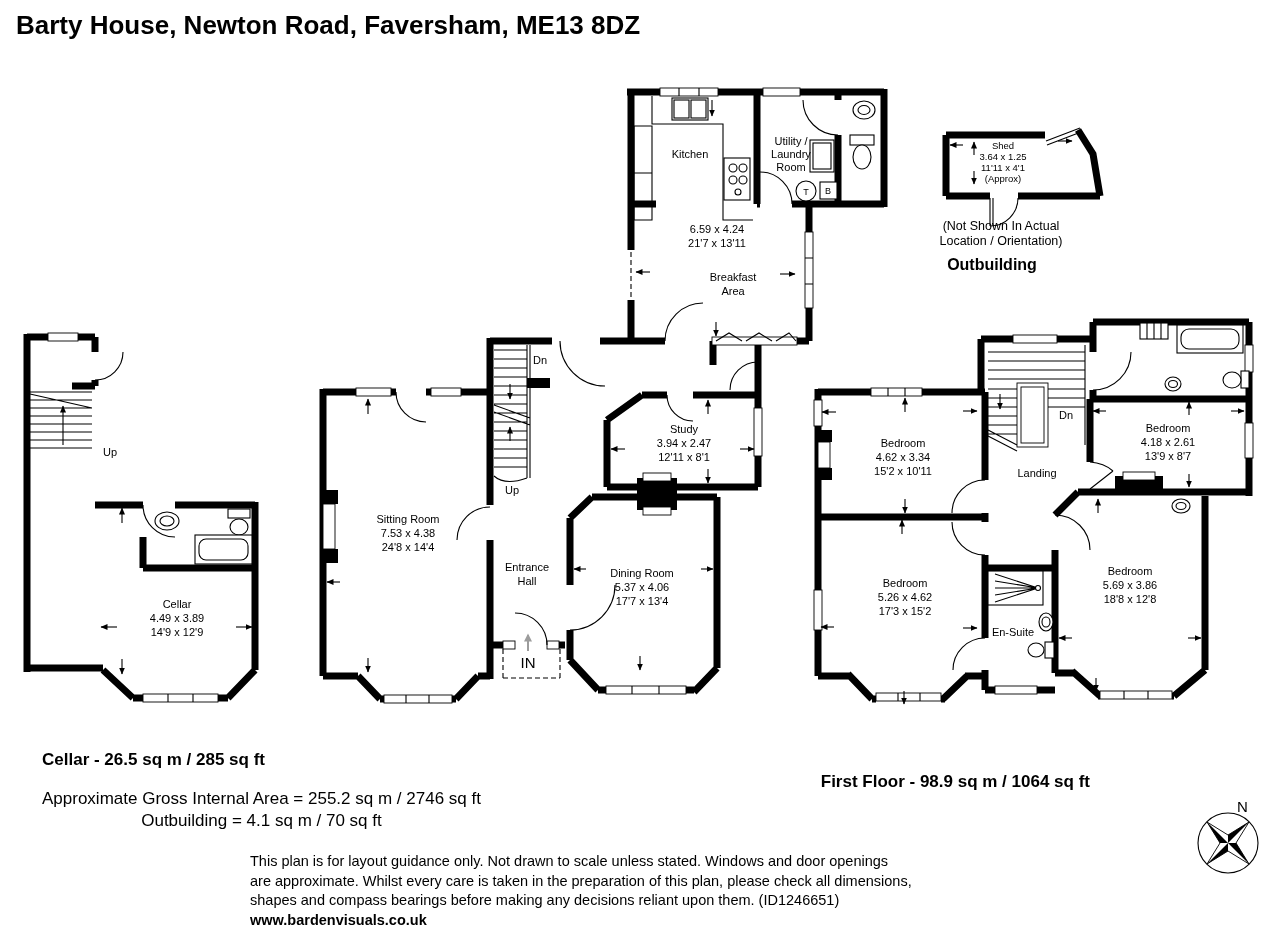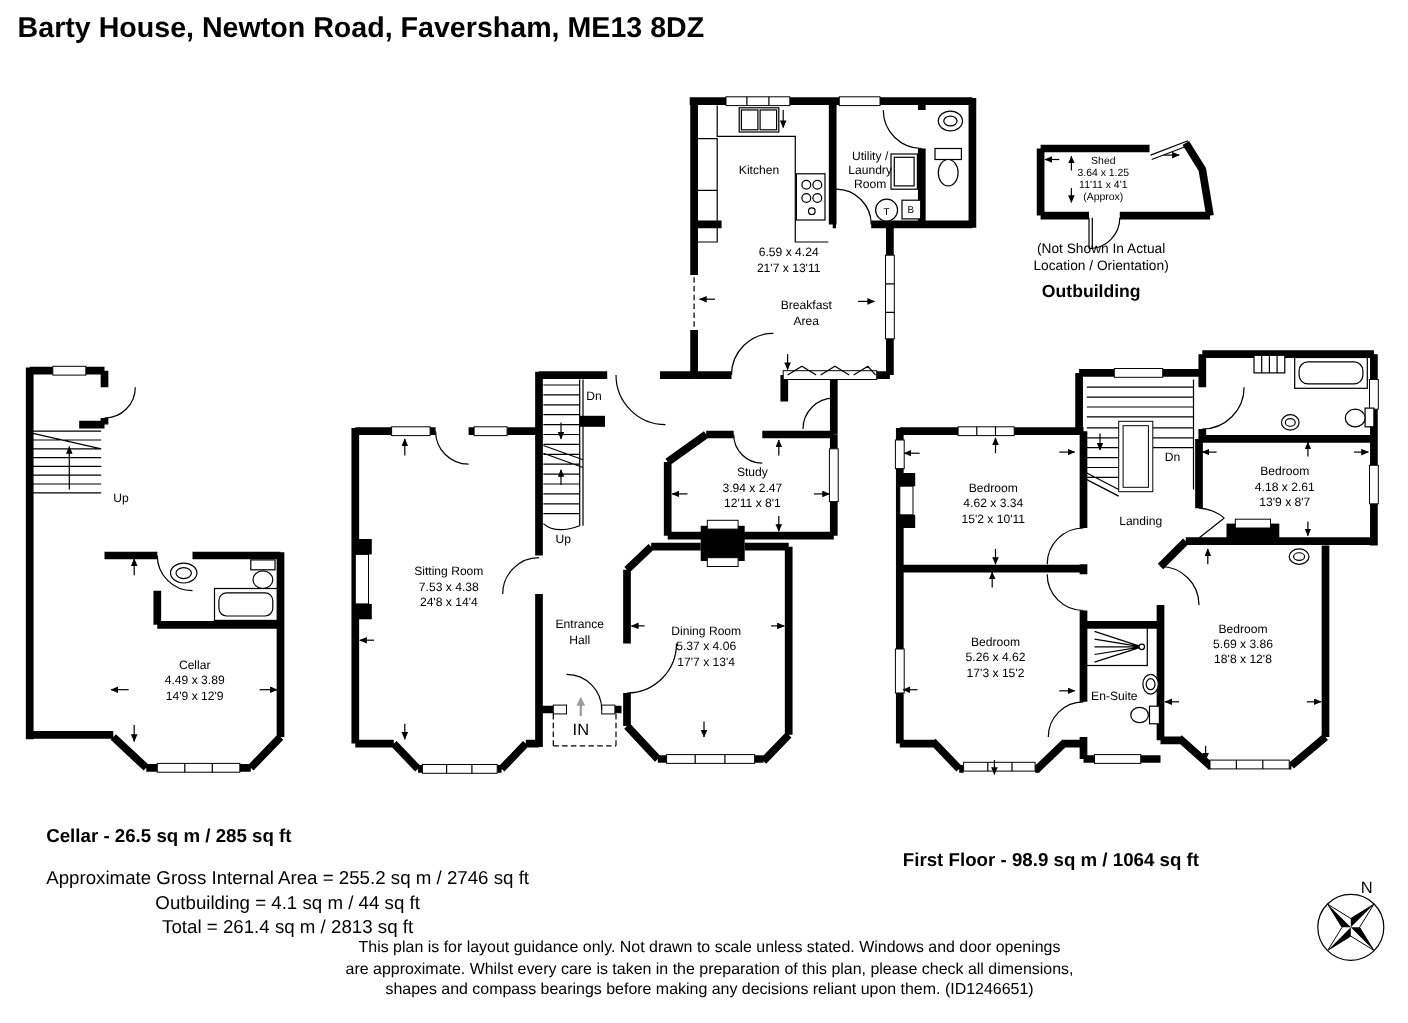--- a/index.html
+++ b/index.html
@@ -6,21 +6,21 @@
   #page{position:relative;width:1280px;height:930px;background:#fff;overflow:hidden;
         font-family:"Liberation Sans",sans-serif;color:#000;}
   #plan-svg{position:absolute;left:0;top:0;}
   .abs{position:absolute;text-align:center;}
   #title{left:16px;top:10px;font-size:26px;font-weight:bold;letter-spacing:0px;}
   .floor-label{top:750px;font-size:17px;font-weight:bold;text-align:right;}
   #cellar-label{left:15px;width:250px;}
   #ground-label{left:306px;width:335px;}
   #first-label{left:790px;width:300px;margin-top:22px;}
   #summary{left:18px;top:788px;font-size:17px;line-height:22px;margin-left:24px;}
-  #disclaimer{left:250px;top:852px;width:790px;font-size:14.5px;line-height:19.5px;text-align:center;}
+  #disclaimer{left:250px;top:852px;width:790px;font-size:14.5px;line-height:19.5px;text-align:left;}
   #disclaimer .bold{font-weight:bold;}
   
   .wall{fill:none;stroke:#000;stroke-width:7;}
   .thin{fill:none;stroke:#000;stroke-width:1.1;}
   .fix{fill:#fff;stroke:#000;stroke-width:1.1;}
   .win{fill:#fff;stroke:#000;stroke-width:0.9;}
   .blk{fill:#000;stroke:none;}
   .wht{fill:#fff;stroke:#000;stroke-width:0.9;}
   .dash{fill:none;stroke:#000;stroke-width:1.1;stroke-dasharray:5 3;}
   .arr{fill:none;stroke:#000;stroke-width:1.1;marker-end:url(#ah);}
@@ -384,22 +384,22 @@
     </g>
   </svg>
 
   <div id="title" class="abs">Barty House, Newton Road, Faversham, ME13 8DZ</div>
 
   <div id="cellar-label" class="abs floor-label">Cellar - 26.5 sq m / 285 sq ft</div>
   <div id="first-label" class="abs floor-label">First Floor - 98.9 sq m / 1064 sq ft</div>
 
   <div id="summary" class="abs">
     <div>Approximate Gross Internal Area = 255.2 sq m / 2746 sq ft</div>
-    <div>Outbuilding = 4.1 sq m / 44 sq ft</div>
-    <div>Total = 261.4 sq m / 2813 sq ft</div>
+    <div>Outbuilding = 4.1 sq m / 70 sq ft</div>
   </div>
 
   <div id="disclaimer" class="abs">
     <div>This plan is for layout guidance only. Not drawn to scale unless stated. Windows and door openings</div>
     <div>are approximate. Whilst every care is taken in the preparation of this plan, please check all dimensions,</div>
     <div>shapes and compass bearings before making any decisions reliant upon them. (ID1246651)</div>
+    <div class="bold">www.bardenvisuals.co.uk</div>
   </div>
 </div>
 
 </body></html>

